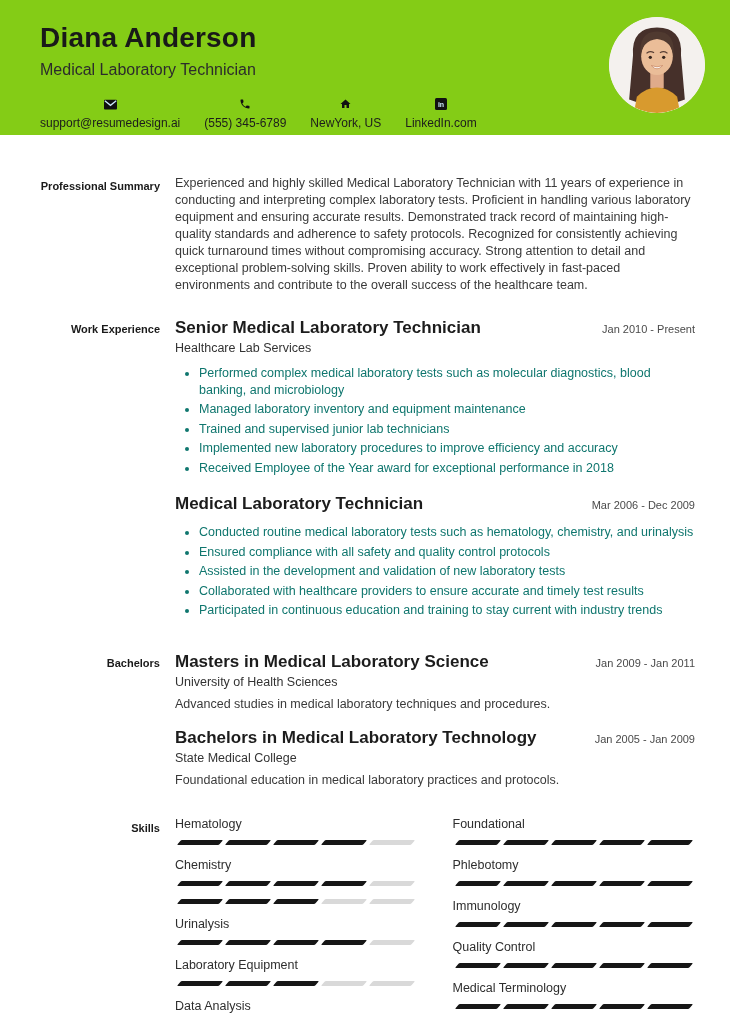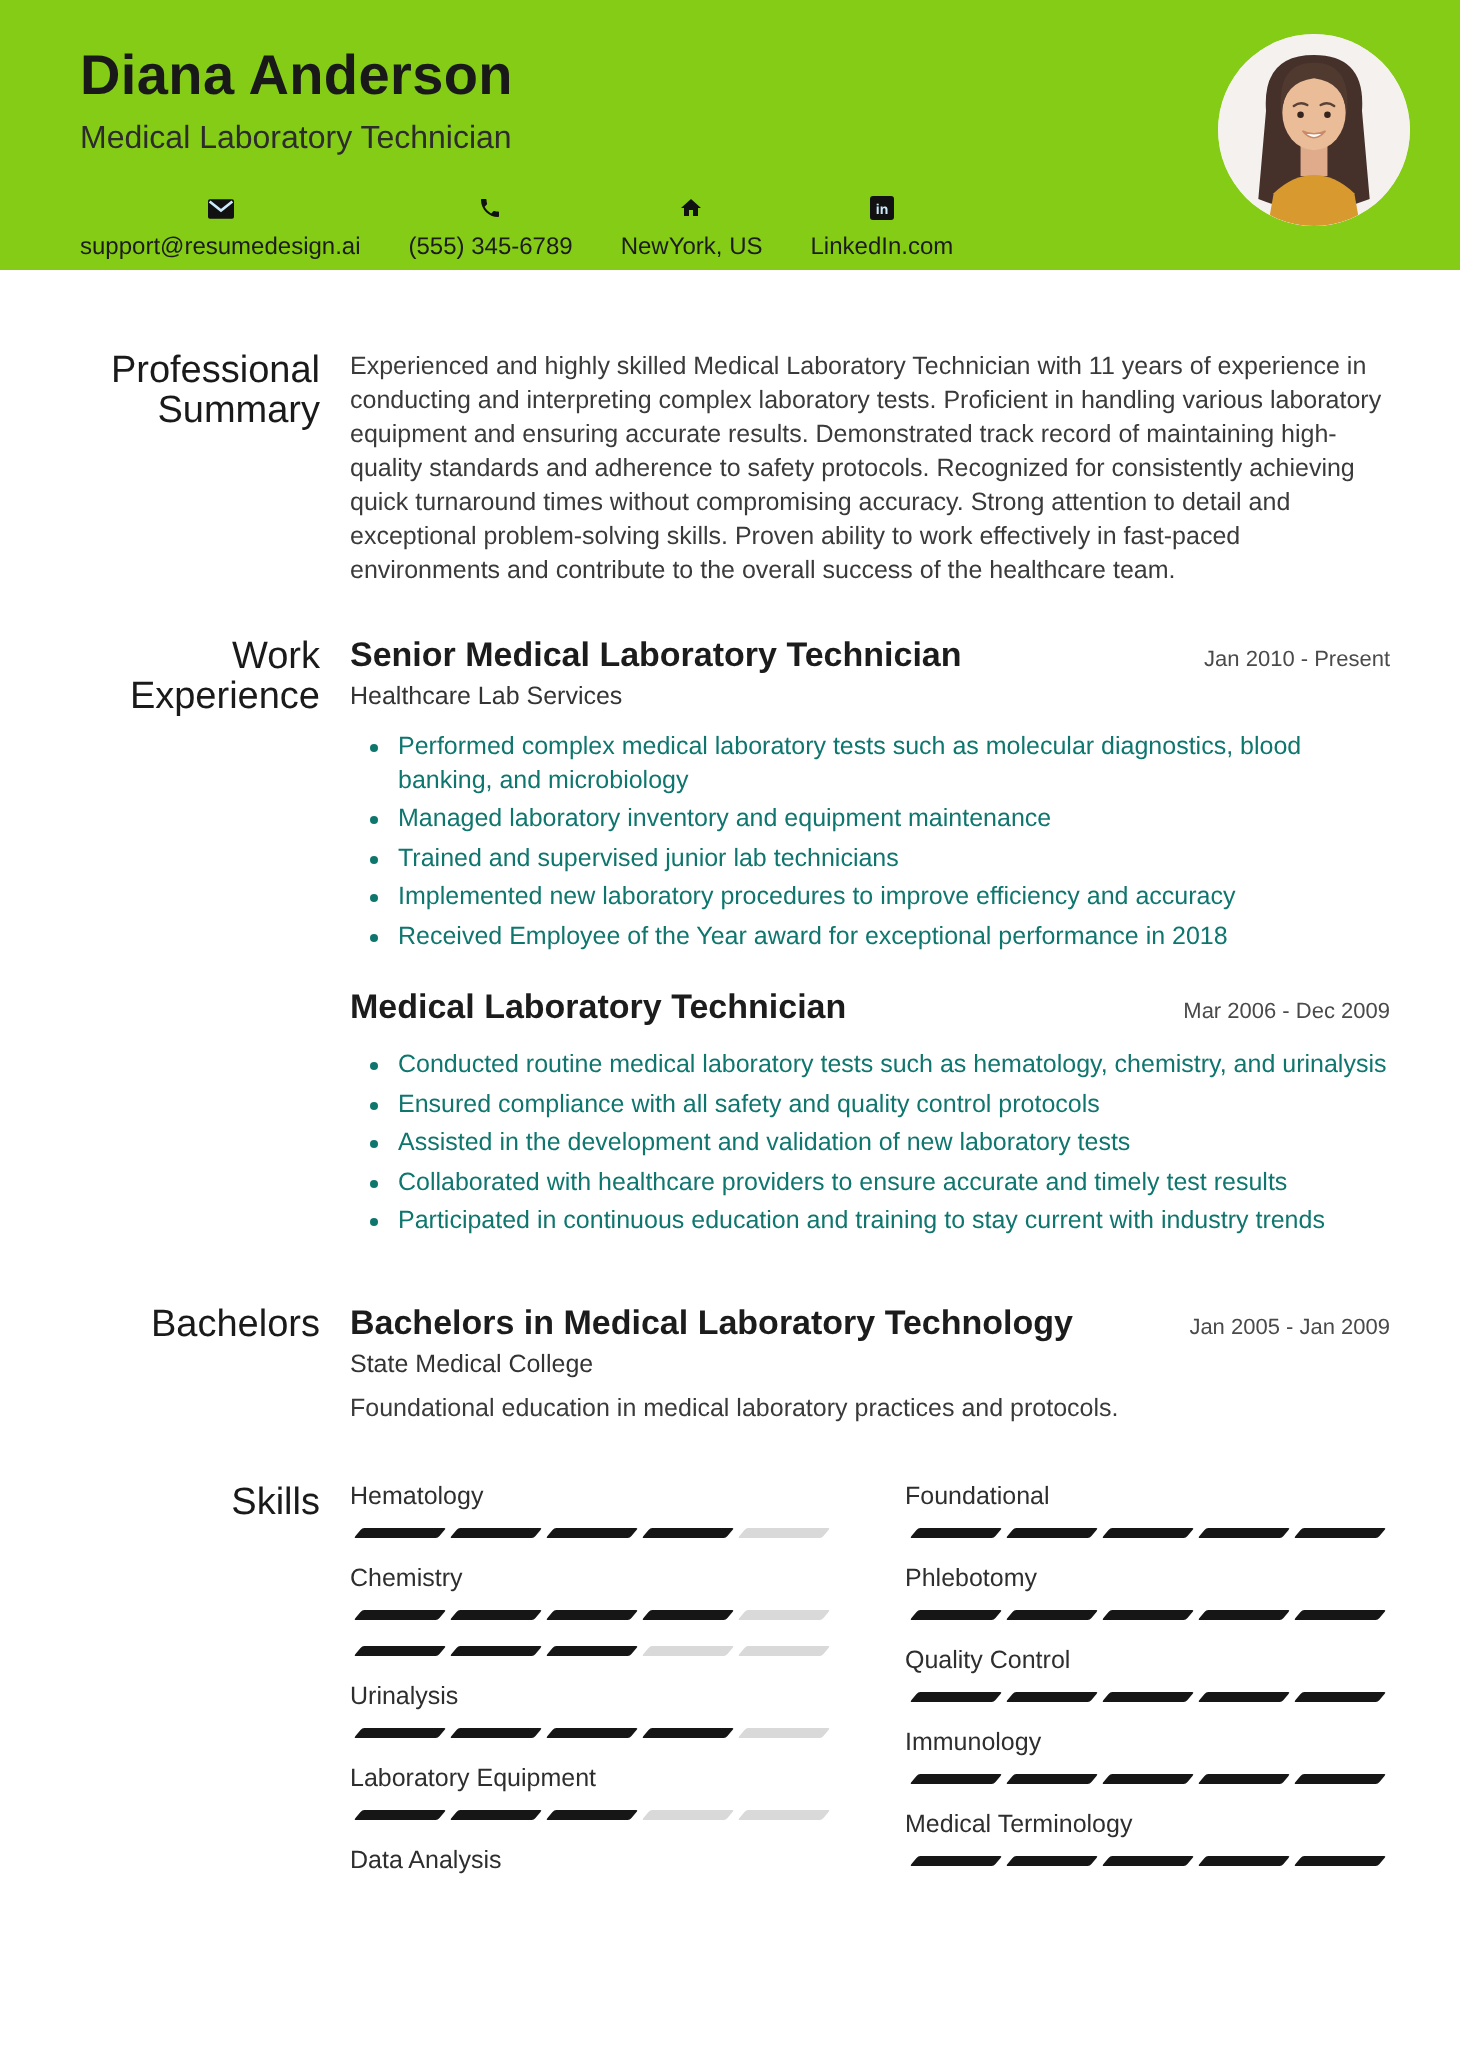--- a/index.html
+++ b/index.html
@@ -53,22 +53,22 @@
     background: #f4f1ee;
   }
   .photo svg { display: block; width: 100%; height: 100%; }
 
   
   .main { padding: 40px 35px 0 40px; }
   .section { display: flex; margin-bottom: 30px; }
   .section-label {
     flex: 0 0 120px;
     text-align: right;
-    font-size: 19px;
-    font-weight: normal;
+    font-size: 11px;
+    font-weight: bold;
     color: #1a1a1a;
     line-height: 20px;
     padding-top: 1px;
   }
   .section-content { flex: 1; margin-left: 15px; min-width: 0; }
 
   .summary-text { font-size: 12.5px; line-height: 17px; color: #3a3a3a; }
 
   .job { margin-bottom: 18px; }
   .job:last-child, .degree:last-child { margin-bottom: 0; }
@@ -199,20 +199,28 @@
             </ul>
           </div>
         </div>
     </div>
 
     <div class="section">
       <div class="section-label">Bachelors</div>
       <div class="section-content">
           <div class="degree">
             <div class="row-head">
+              <span class="item-title">Masters in Medical Laboratory Science</span>
+              <span class="item-date">Jan 2009 - Jan 2011</span>
+            </div>
+            <div class="item-sub">University of Health Sciences</div>
+            <div class="degree-desc">Advanced studies in medical laboratory techniques and procedures.</div>
+          </div>
+          <div class="degree">
+            <div class="row-head">
               <span class="item-title">Bachelors in Medical Laboratory Technology</span>
               <span class="item-date">Jan 2005 - Jan 2009</span>
             </div>
             <div class="item-sub">State Medical College</div>
             <div class="degree-desc">Foundational education in medical laboratory practices and protocols.</div>
           </div>
         </div>
     </div>
 
     <div class="section">
@@ -288,31 +296,31 @@
                 <div class="skill-name">Phlebotomy</div>
                 <div class="skill-bar">
                   <span class="seg on"></span>
                   <span class="seg on"></span>
                   <span class="seg on"></span>
                   <span class="seg on"></span>
                   <span class="seg on"></span>
                 </div>
               </div>
               <div class="skill">
+                <div class="skill-name">Immunology</div>
+                <div class="skill-bar">
+                  <span class="seg on"></span>
+                  <span class="seg on"></span>
+                  <span class="seg on"></span>
+                  <span class="seg on"></span>
+                  <span class="seg on"></span>
+                </div>
+              </div>
+              <div class="skill">
                 <div class="skill-name">Quality Control</div>
-                <div class="skill-bar">
-                  <span class="seg on"></span>
-                  <span class="seg on"></span>
-                  <span class="seg on"></span>
-                  <span class="seg on"></span>
-                  <span class="seg on"></span>
-                </div>
-              </div>
-              <div class="skill">
-                <div class="skill-name">Immunology</div>
                 <div class="skill-bar">
                   <span class="seg on"></span>
                   <span class="seg on"></span>
                   <span class="seg on"></span>
                   <span class="seg on"></span>
                   <span class="seg on"></span>
                 </div>
               </div>
               <div class="skill">
                 <div class="skill-name">Medical Terminology</div>

